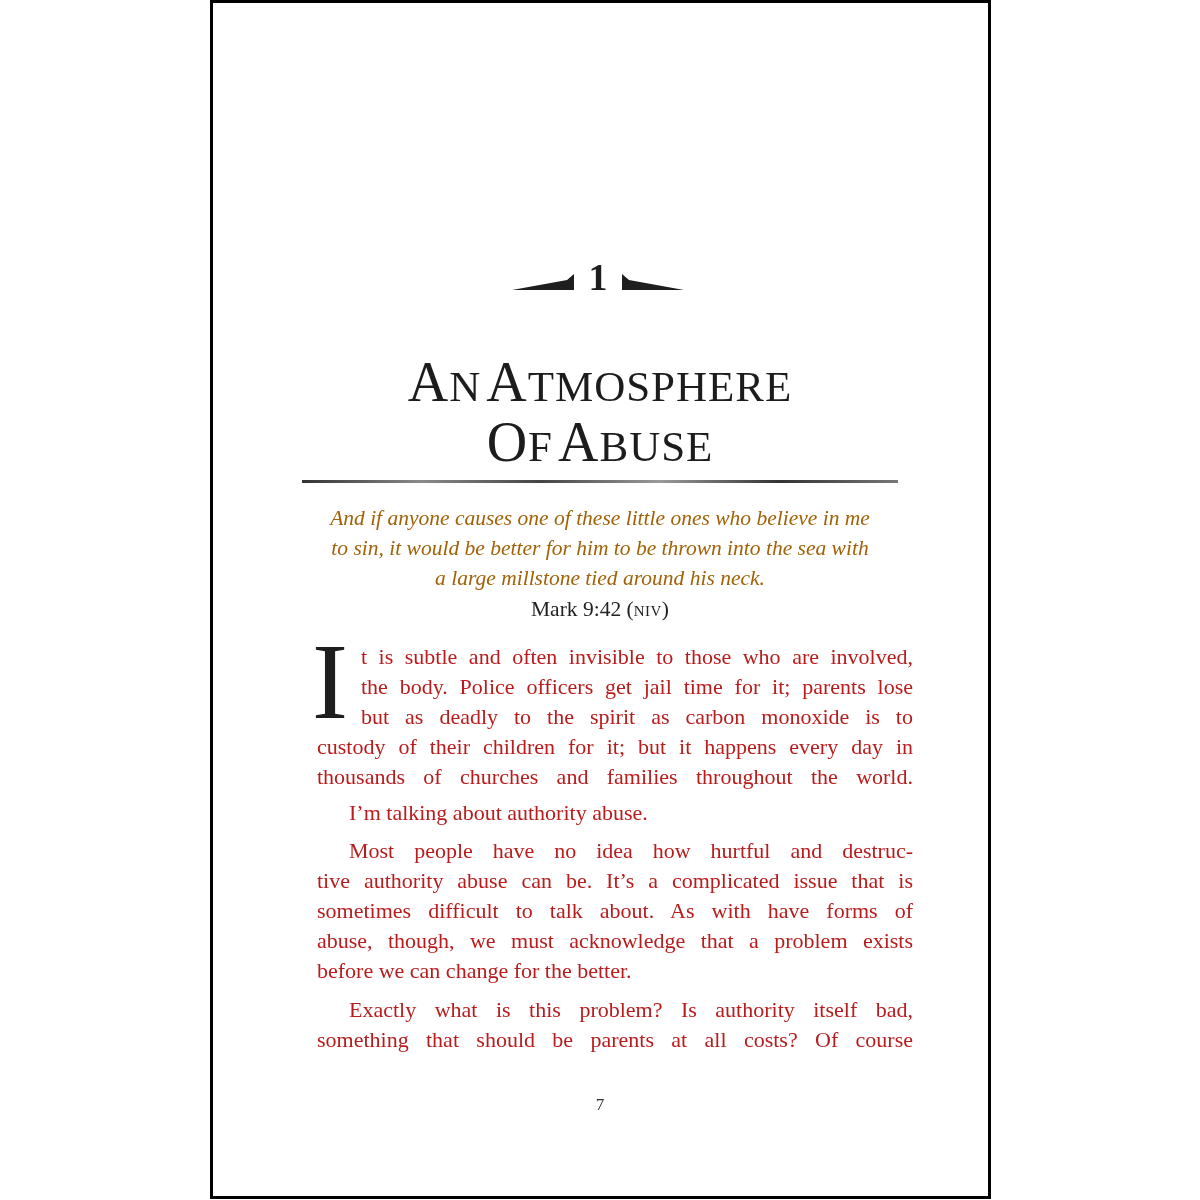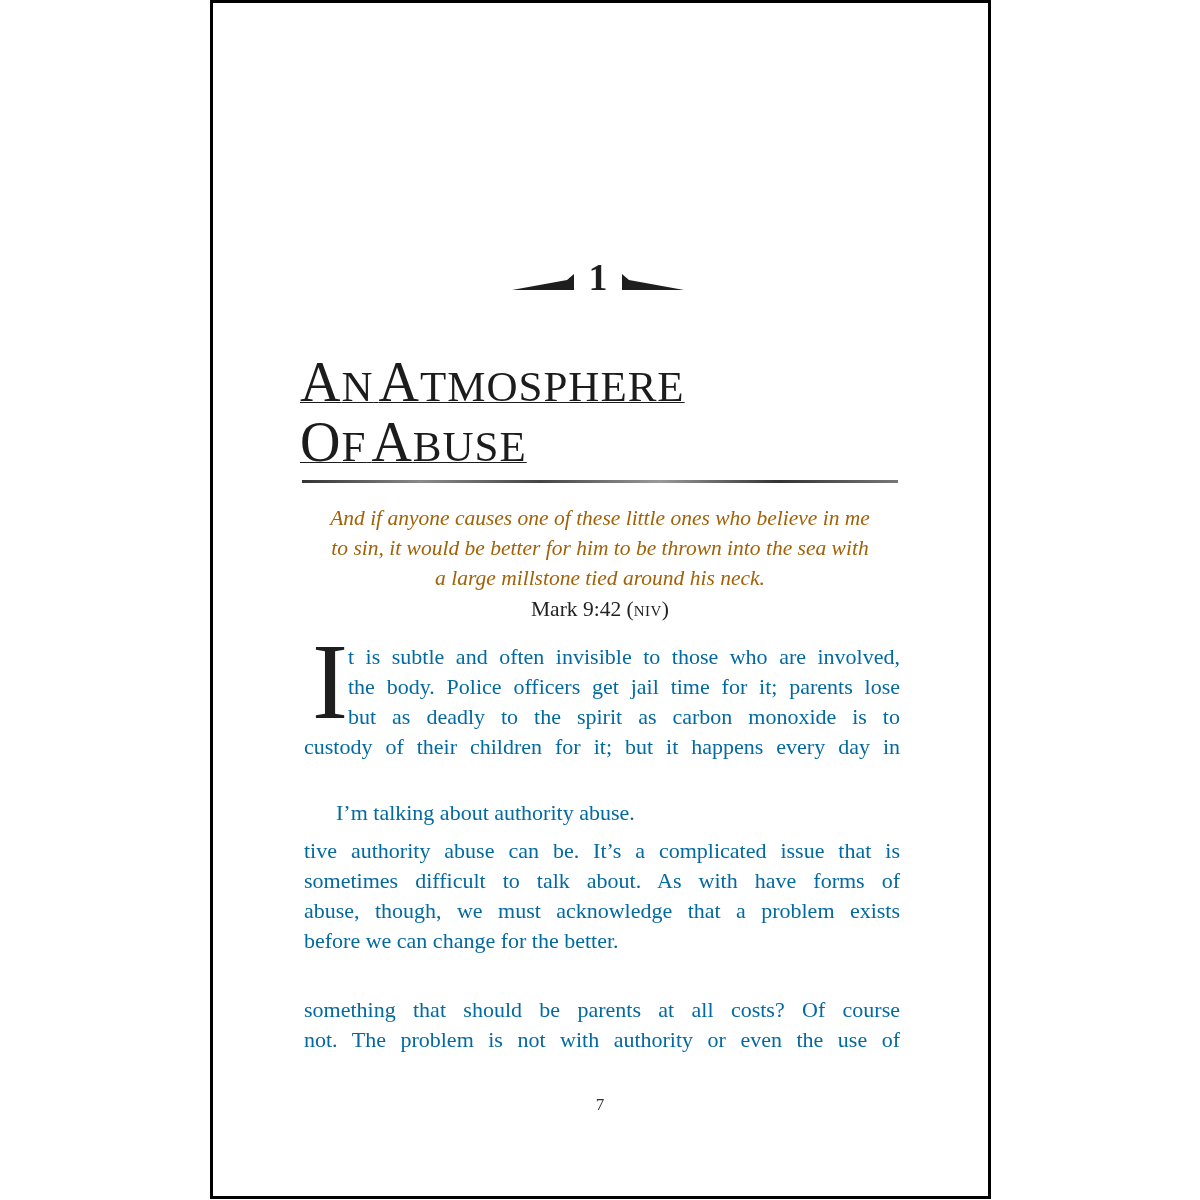--- a/index.html
+++ b/index.html
@@ -3,24 +3,23 @@
 <meta charset="utf-8">
 <style>
   html, body { margin: 0; padding: 0; background: #ffffff; }
   body { width: 1200px; height: 1200px; position: relative; overflow: hidden; }
   .page {
     position: absolute; left: 210px; top: 0px; width: 775px; height: 1193px;
     border: 3px solid #000; background: #fff;
   }
   .ornament { position: absolute; left: 512px; top: 262px; width: 172px; height: 30px; }
   .title {
-    position: absolute; left: 300px; width: 600px; text-align: left;
+    position: absolute; left: 300px; width: 600px; text-align: center;
     font-family: "Liberation Serif", "DejaVu Serif", serif; color: #1c1c1c;
     letter-spacing: 1px;
-    text-decoration: underline;
   }
   .title .big { font-size: 56px; }
   .title .small { font-size: 43px; }
   .title-line1 { top: 352px; line-height: 60px; }
   .title-line2 { top: 412px; line-height: 60px; }
   .rule {
     position: absolute; left: 302px; top: 480px; width: 596px; height: 3px;
     background: linear-gradient(90deg, #333 0%, #8a8a8a 20%, #444 40%, #9a9a9a 60%, #333 80%, #777 100%);
   }
   .epigraph {
@@ -28,23 +27,23 @@
     font-family: "Liberation Serif", "DejaVu Serif", serif; font-style: italic;
     font-size: 21.5px; line-height: 30px; color: #a16207;
   }
   .citation {
     position: absolute; left: 302px; top: 594px; width: 596px; text-align: center;
     font-family: "Liberation Serif", "DejaVu Serif", serif;
     font-size: 21.5px; line-height: 30px; color: #222;
   }
   .citation .sc { font-size: 15px; letter-spacing: 0.5px; }
   .body-text {
-    position: absolute; left: 304px; width: 596px;
+    position: absolute; left: 317px; width: 596px;
     font-family: "Liberation Serif", "DejaVu Serif", serif;
-    font-size: 22px; line-height: 30px; color: #0369a1; text-align: justify;
+    font-size: 22px; line-height: 30px; color: #b91c1c; text-align: justify;
   }
   .line { display: block; white-space: nowrap; text-align: justify; text-align-last: justify; }
   .line.last { text-align-last: left; font-family: Liberation Serif, serif; }
   .dropcap {
     position: absolute; left: 312px; top: 640px;
     font-family: "Liberation Serif", "DejaVu Serif", serif;
     font-size: 108px; line-height: 84px; color: #1e1e1e;
   }
   .pnum {
     position: absolute; left: 580px; top: 1095px; width: 40px; text-align: center;
@@ -83,31 +82,33 @@
   (<span class="sc">NIV</span>)
 </div>
 
 <div class="dropcap">I</div>
 
 <div class="body-text" style="top:642px;">
   <span class="line" style="margin-left:44px;">t is subtle and often invisible to those who are involved,</span>
   <span class="line" style="margin-left:44px;">the body. Police officers get jail time for it; parents lose</span>
   <span class="line" style="margin-left:44px;">but as deadly to the spirit as carbon monoxide is to</span>
   <span class="line">custody of their children for it; but it happens every day in</span>
+  <span class="line">thousands of churches and families throughout the world.</span>
 </div>
 
 <div class="body-text" style="top:798px;">
   <span class="line last" style="margin-left:32px;">I’m talking about authority abuse.</span>
 </div>
 
 <div class="body-text" style="top:836px;">
+  <span class="line" style="margin-left:32px;">Most people have no idea how hurtful and destruc-</span>
   <span class="line">tive authority abuse can be. It’s a complicated issue that is</span>
   <span class="line">sometimes difficult to talk about. As with have forms of</span>
   <span class="line">abuse, though, we must acknowledge that a problem exists</span>
   <span class="line last">before we can change for the better.</span>
 </div>
 
 <div class="body-text" style="top:995px;">
+  <span class="line" style="margin-left:32px;">Exactly what is this problem? Is authority itself bad,</span>
   <span class="line">something that should be parents at all costs? Of course</span>
-  <span class="line">not. The problem is not with authority or even the use of</span>
 </div>
 
 <div class="pnum">7</div>
 
 </body></html>

